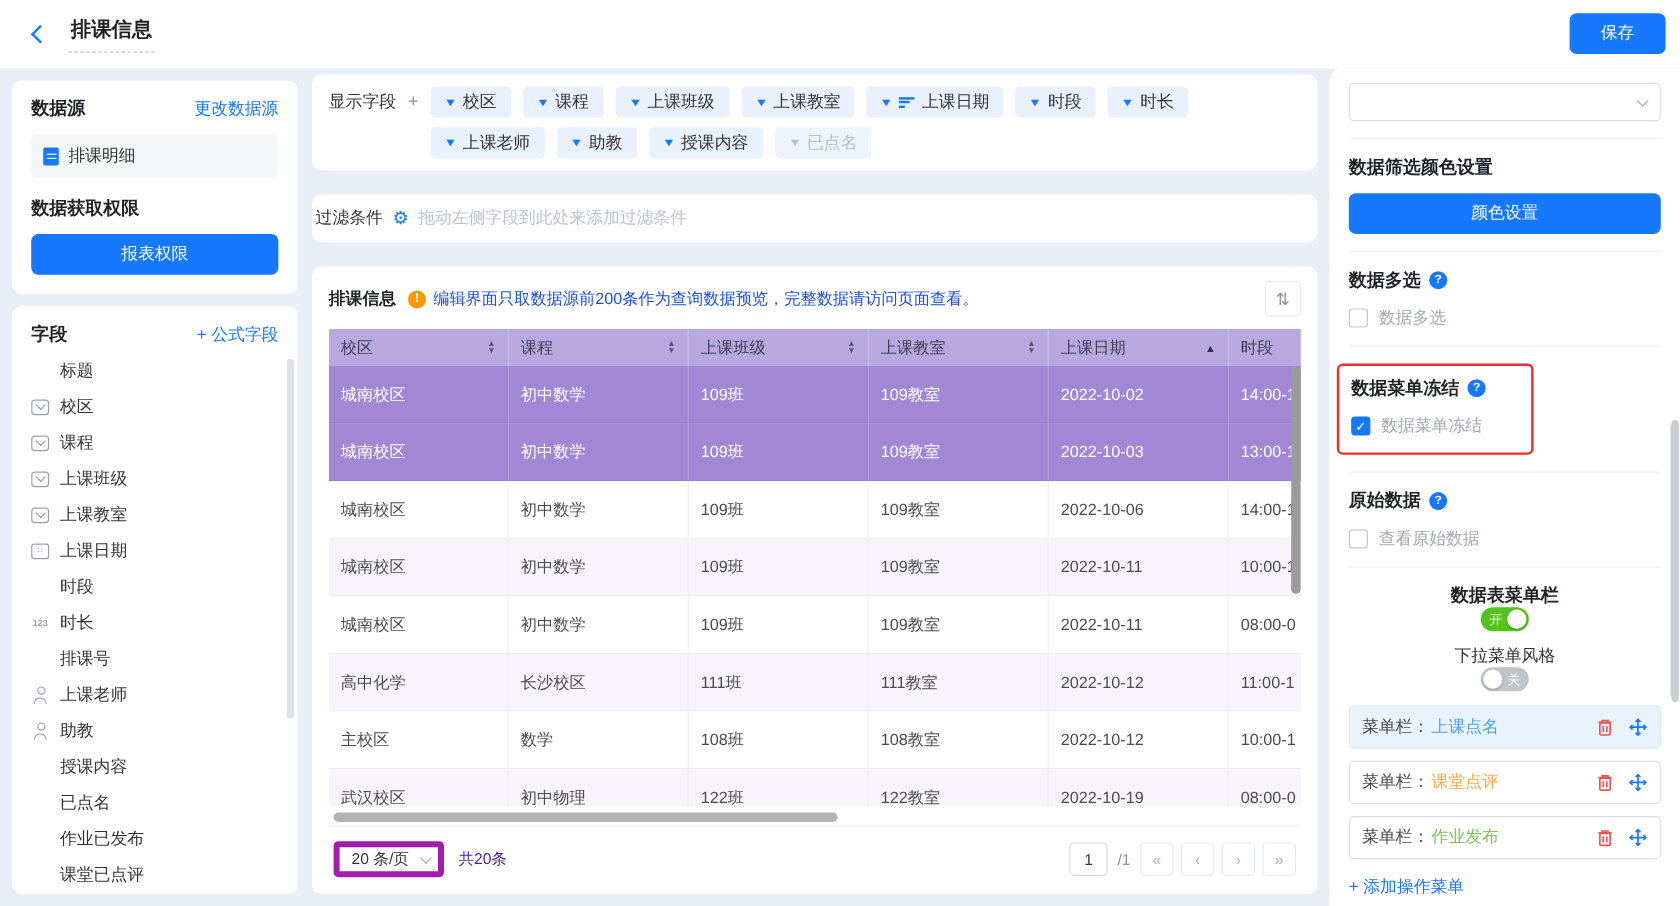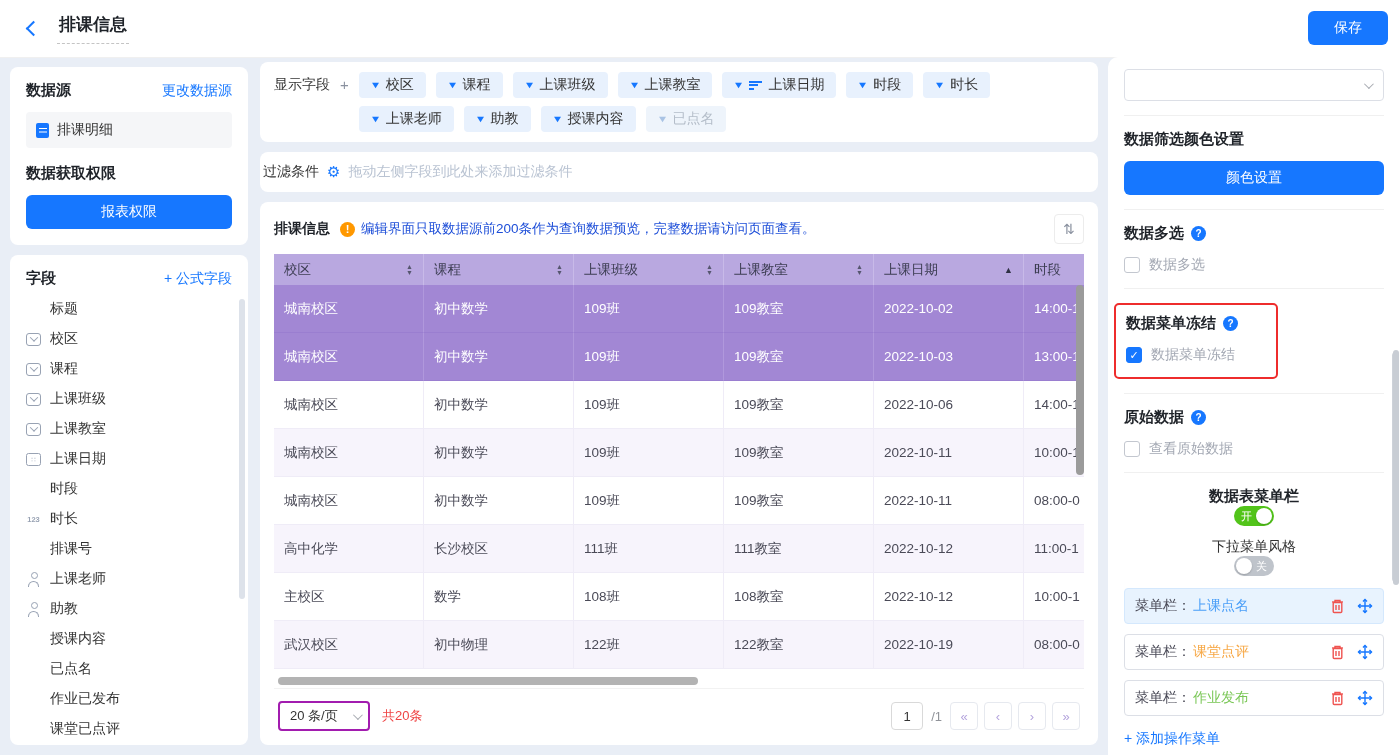--- a/index.html
+++ b/index.html
@@ -8,21 +8,21 @@
 
   
   .topbar { height:57px; background:#fff; display:flex; align-items:center; padding:0 20px; position:relative; box-shadow:0 1px 0 #f0f0f0; }
   .back-chevron { width:11px; height:11px; border-left:2.5px solid #1677ff; border-bottom:2.5px solid #1677ff; transform:rotate(45deg); margin:0 18px 0 8px; cursor:pointer; }
   .page-title { font-size:17px; font-weight:700; color:#1f2329; border-bottom:1px dashed #c4c4c4; padding:0 2px 7px 2px; }
   .save-btn { position:absolute; right:12px; top:11px; background:#1677ff; color:#fff; border:none; border-radius:6px; padding:8px 26px; font-size:14px; cursor:pointer; }
 
   
   .main { display:flex; height:698px; }
   .col-left { width:238px; margin:10px 0 10px 10px; display:flex; flex-direction:column; gap:10px; }
-  .col-center { flex:1; margin:5px 10px 10px 12px; display:flex; flex-direction:column; gap:10px; min-width:0; }
+  .col-center { flex:1; margin:5px 10px 10px 12px; display:flex; flex-direction:column; gap:20px; min-width:0; }
   .col-right { width:292px; background:#fff; border-radius:10px 0 0 0; padding:12px 16px 10px 16px; position:relative; overflow:hidden; }
   .card { background:#fff; border-radius:8px; }
 
   
   .card-datasource { padding:14px 16px 16px 16px; }
   .row-between { display:flex; justify-content:space-between; align-items:center; }
   .sec-title { font-size:15px; font-weight:700; color:#1f2329; }
   .link-blue { color:#1677ff; font-size:14px; cursor:pointer; }
   .ds-item { margin-top:12px; background:#f5f6f8; border-radius:4px; height:36px; display:flex; align-items:center; padding:0 10px; gap:8px; }
   .doc-icon { width:13px; height:15px; background:#1677ff; border-radius:2px; position:relative; }
@@ -87,23 +87,23 @@
   .td { height:48px; display:flex; align-items:center; padding:0 10px; font-size:13.5px; color:#4a4a57; border-right:1px solid #efecf7; border-bottom:1px solid #efecf7; background:#fff; }
   .tr.selected .td { background:#a287d4; color:#fff; border-right:1px solid #b098dc; border-bottom:1px solid #9a7ed0; }
   .tr.alt .td { background:#f7f4fc; }
   .tr > .c0,.tr > .c1,.tr > .c2,.tr > .c3,.tr > .c4 { width:150px; flex:0 0 150px; }
   .tr > .c5 { width:190px; flex:0 0 190px; }
   .v-thumb { position:absolute; right:0; top:31px; width:8px; height:190px; background:#9b9b9b; border-radius:4px; }
   .h-scroll { height:10px; margin:4px 0 2px 0; position:relative; }
   .h-thumb { position:absolute; left:4px; top:1px; width:420px; height:8px; background:#b3b3b3; border-radius:4px; cursor:grab; }
 
   .pagination { border-top:1px solid #f2f2f2; padding:12px 4px 6px 4px; display:flex; align-items:center; gap:12px; }
-  .page-size { width:92px; height:30px; border:2px solid #a21caf; border-radius:4px; display:flex; align-items:center; justify-content:space-between; padding:0 8px 0 10px; font-size:13px; color:#333; cursor:pointer; }
+  .page-size { width:92px; height:30px; border:5px solid #a21caf; border-radius:4px; display:flex; align-items:center; justify-content:space-between; padding:0 8px 0 10px; font-size:13px; color:#333; cursor:pointer; }
   .chev-down { width:7px; height:7px; border-right:1.5px solid #a8abb2; border-bottom:1.5px solid #a8abb2; transform:rotate(45deg) translateY(-2px); }
-  .total-text { color:#ef4444; font-size:13px; }
+  .total-text { color:#4c1d95; font-size:13px; }
   .pager { margin-left:auto; display:flex; align-items:center; gap:6px; }
   .page-input { width:32px; height:28px; border:1px solid #d9d9d9; border-radius:4px; display:flex; align-items:center; justify-content:center; font-size:13px; color:#333; }
   .page-total { color:#909399; font-size:13px; margin:0 2px; }
   .nav-btn { width:28px; height:28px; border:1px solid #e6e9ef; border-radius:4px; background:#fff; color:#b4a4dd; font-size:13px; display:flex; align-items:center; justify-content:center; cursor:pointer; }
 
   
   .empty-select { height:32px; border:1px solid #dcdfe6; border-radius:4px; display:flex; align-items:center; justify-content:flex-end; padding:0 12px; cursor:pointer; }
   .divider { height:1px; background:#f0f0f0; margin:14px 0; }
   .r-title { font-size:15px; font-weight:700; color:#1f2329; display:flex; align-items:center; gap:7px; }
   .q-icon { width:15px; height:15px; border-radius:50%; background:#1677ff; color:#fff; font-size:10px; font-weight:700; display:inline-flex; align-items:center; justify-content:center; cursor:pointer; }

